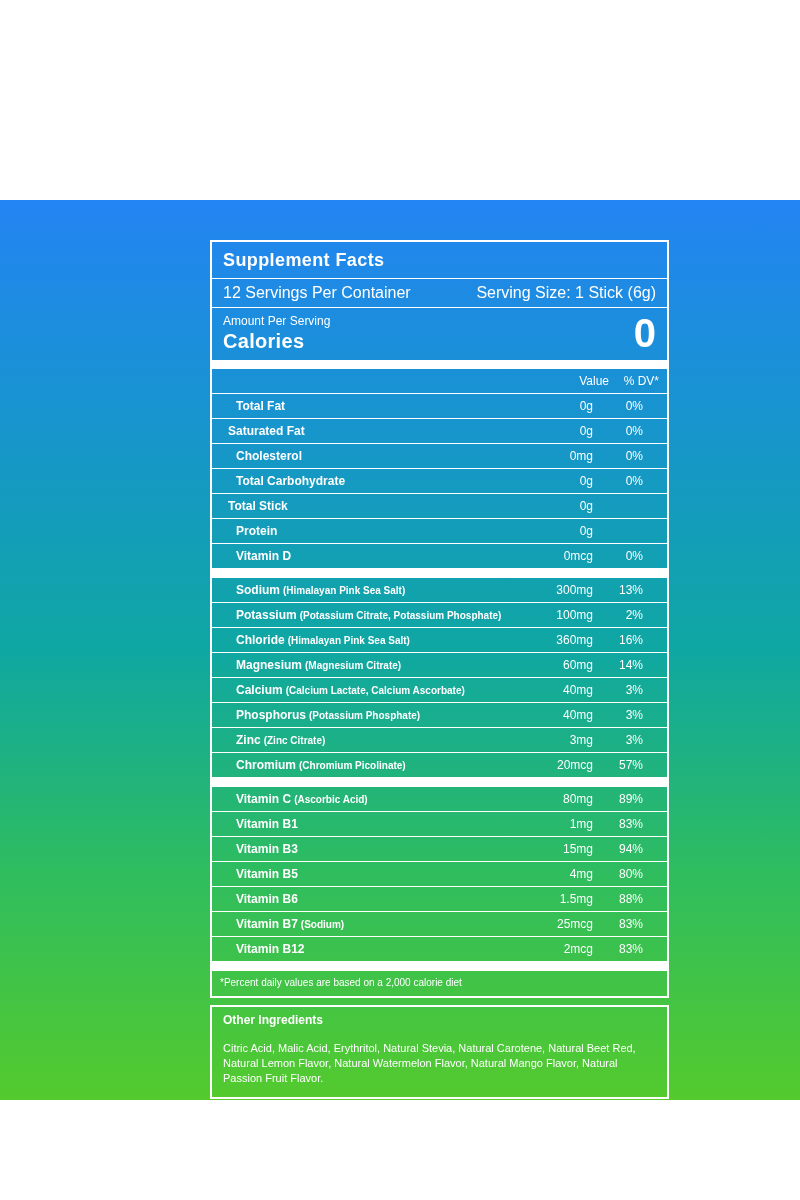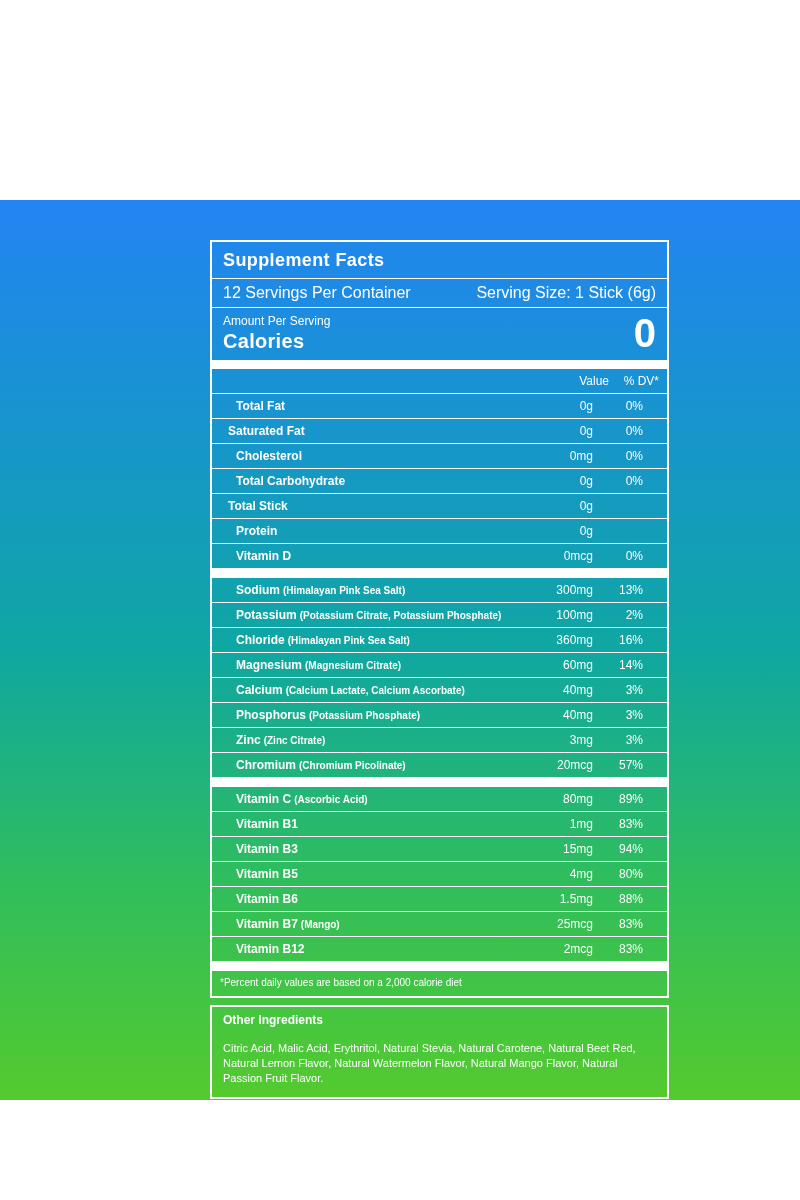--- a/index.html
+++ b/index.html
@@ -207,21 +207,21 @@
     <span class="ndv">80%</span>
   </div>
 
   <div class="row">
     <span class="rname"><span class="nname">Vitamin B6</span></span>
     <span class="nvalue">1.5mg</span>
     <span class="ndv">88%</span>
   </div>
 
   <div class="row">
-    <span class="rname"><span class="nname">Vitamin B7</span><span class="ndetail">(Mango)</span></span>
+    <span class="rname"><span class="nname">Vitamin B7</span><span class="ndetail">(Sodium)</span></span>
     <span class="nvalue">25mcg</span>
     <span class="ndv">83%</span>
   </div>
 
   <div class="row">
     <span class="rname"><span class="nname">Vitamin B12</span></span>
     <span class="nvalue">2mcg</span>
     <span class="ndv">83%</span>
   </div>
 

